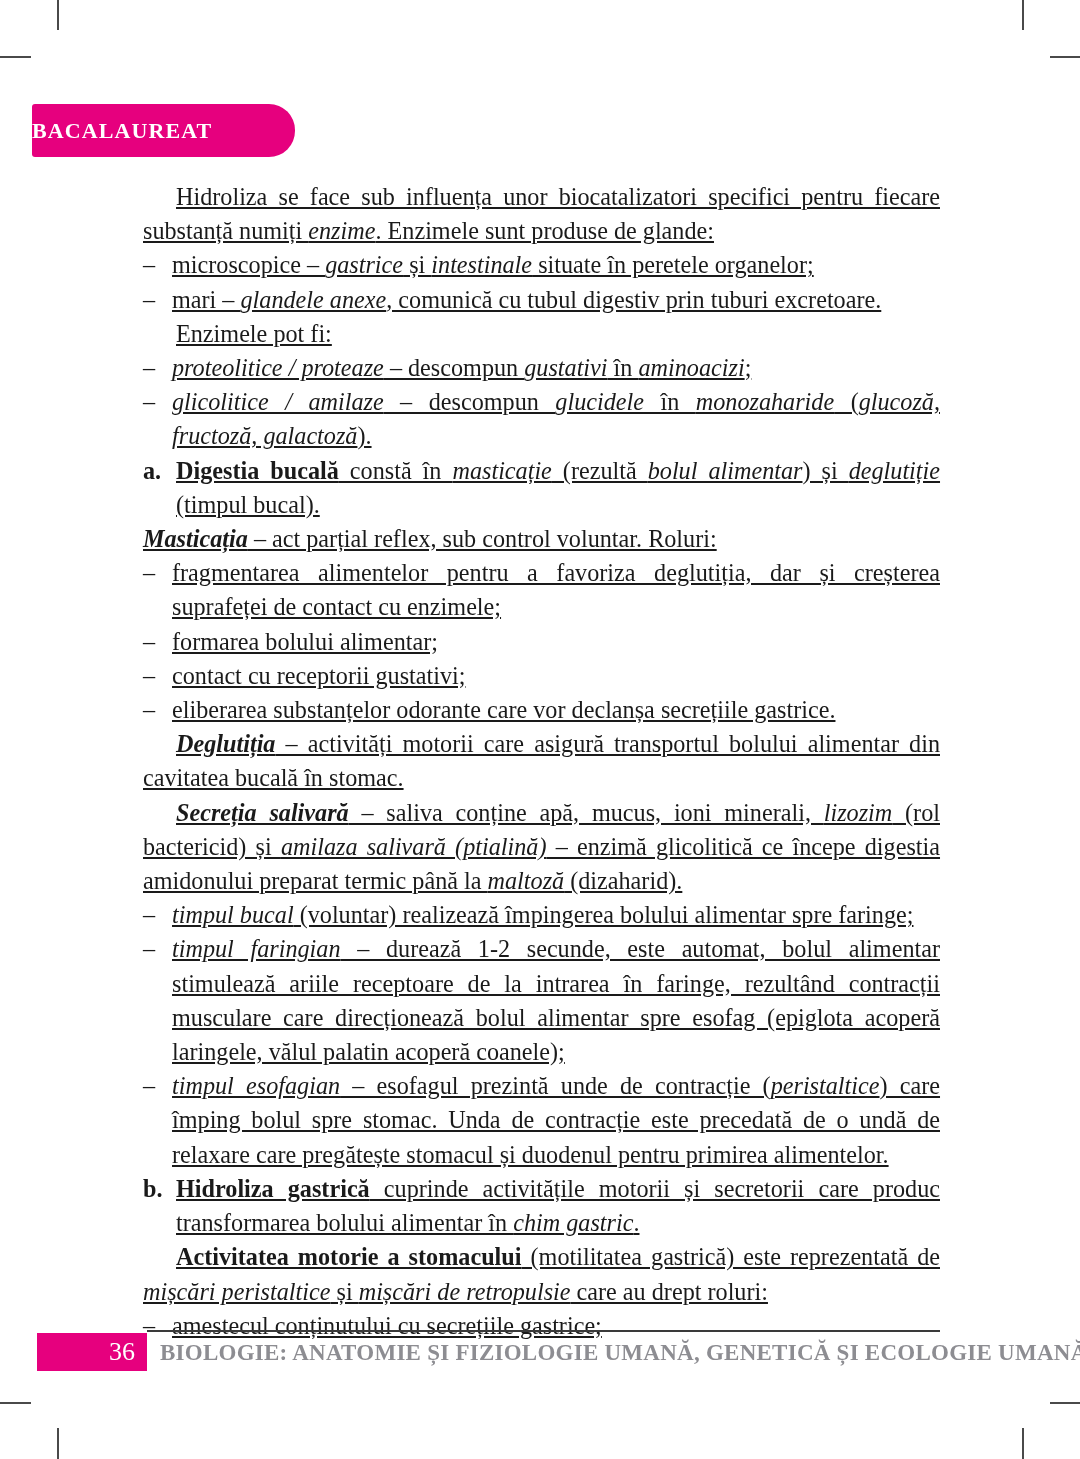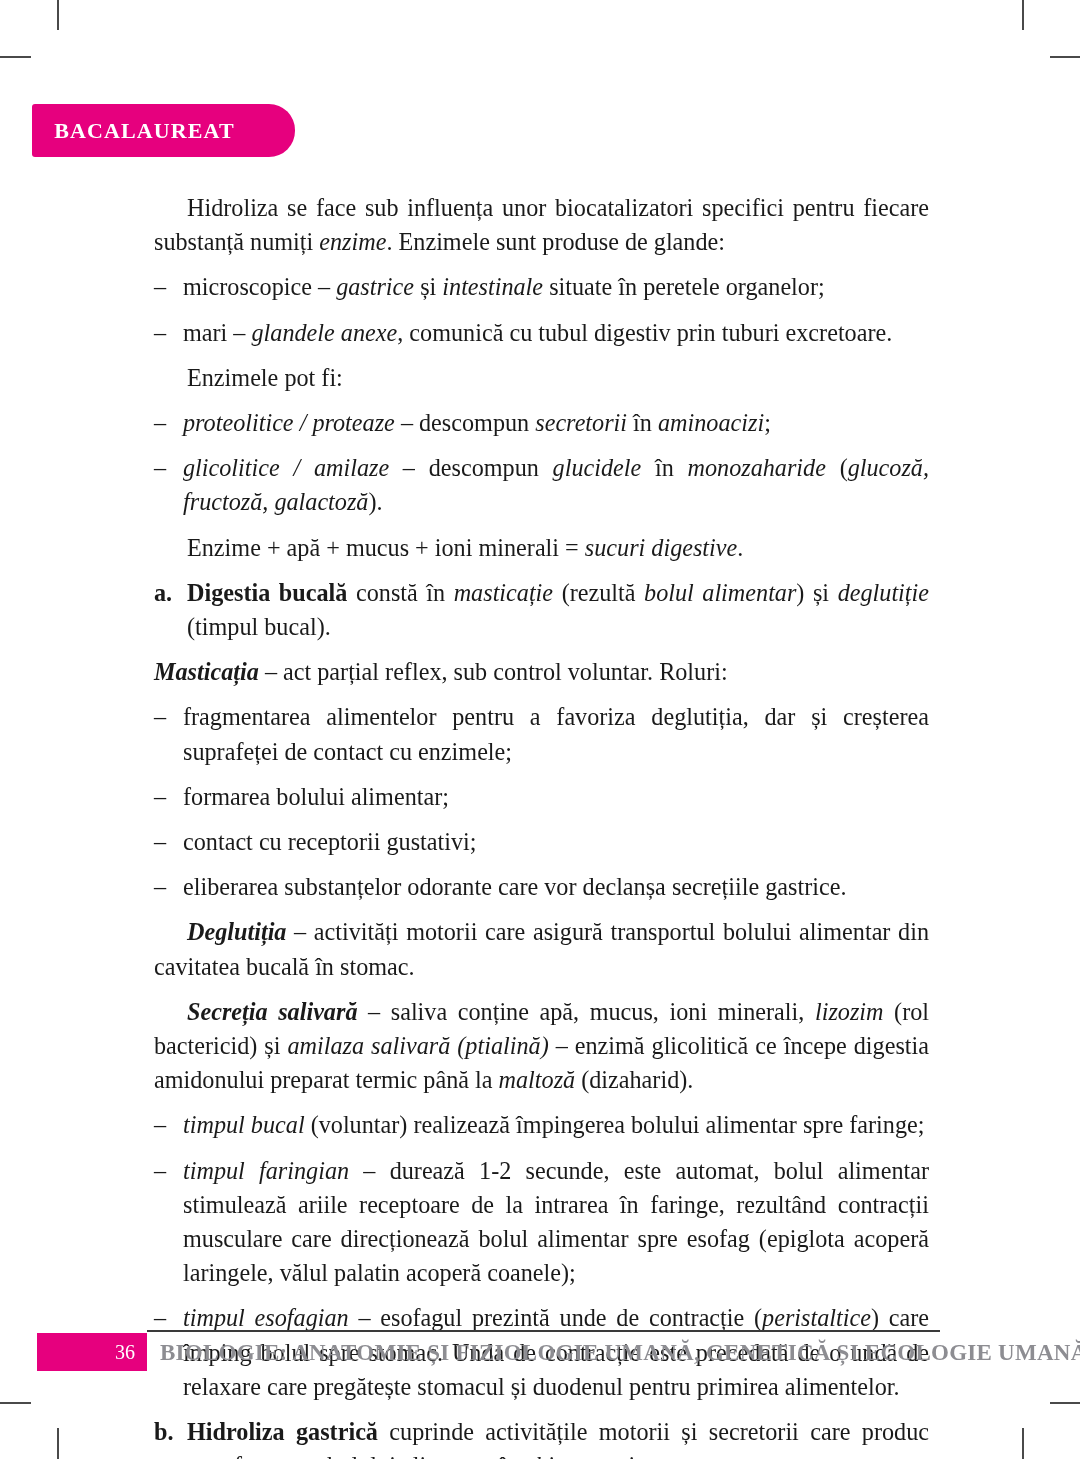--- a/index.html
+++ b/index.html
@@ -33,43 +33,44 @@
     height: 53px;
     background: #E6007E;
     border-radius: 3px 26px 26px 3px;
     box-sizing: border-box;
   }
   #bac-tab .label {
     position: absolute;
     left: 0; right: 38px;
     top: 50%;
     transform: translateY(-50%);
-    text-align: center;
+    text-align: left;
     color: #ffffff;
     font-size: 22px;
     font-weight: bold;
     letter-spacing: 1.1px;
     font-family: "Liberation Serif", "DejaVu Serif", serif;
   }
 
   
   #content {
     position: absolute;
     left: 143px;
     top: 180px;
     width: 797px;
     font-size: 24.2px;
     line-height: 34.2px;
     text-align: justify;
     text-justify: inter-word;
     hyphens: none;
   }
   #content p {
-    margin: 11px;
+    margin: 0;
     text-align: justify;
+    text-decoration: underline;
   }
   
   p.indent { text-indent: 33px; }
   p.noindent { text-indent: 0; }
 
   
   p.dash {
     padding-left: 29px;
     text-indent: -29px;
     text-align: justify;
@@ -115,21 +116,21 @@
     width: 110px;
     height: 38px;
     background: #E6007E;
   }
   #page-box .num {
     position: absolute;
     right: 12px;
     top: 50%;
     transform: translateY(-50%);
     color: #ffffff;
-    font-size: 20px;
+    font-size: 26px;
     font-family: "Liberation Serif", "DejaVu Serif", serif;
   }
   #footer-title {
     position: absolute;
     left: 160px;
     top: 1340px;
     width: 790px;
     color: #8d8d92;
     font-size: 23px;
     font-weight: bold;
@@ -157,26 +158,25 @@
 <div id="content">
 
   <p class="indent"><span>Hidroliza se face sub influența unor biocatalizatori specifici pentru fiecare substanță numiți </span><i>enzime</i><span>. Enzimele sunt produse de glande:</span></p>
 
   <p class="dash"><span class="bullet">–</span><span>microscopice – </span><i>gastrice</i><span> și </span><i>intestinale</i><span> situate în peretele organelor;</span></p>
 
   <p class="dash"><span class="bullet">–</span><span>mari – </span><i>glandele anexe</i><span>, comunică cu tubul digestiv prin tuburi excretoare.</span></p>
 
   <p class="indent">Enzimele pot fi:</p>
 
-  <p class="dash"><span class="bullet">–</span><i>proteolitice / proteaze</i><span> – descompun </span><i>secretorii</i><span> în </span><i>aminoacizi</i><span>;</span></p>
+  <p class="dash"><span class="bullet">–</span><i>proteolitice / proteaze</i><span> – descompun </span><i>gustativi</i><span> în </span><i>aminoacizi</i><span>;</span></p>
 
 
   <p class="dash"><span class="bullet">–</span><i>glicolitice / amilaze</i><span> – descompun </span><i>glucidele</i><span> în </span><i>monozaharide</i><span> (</span><i>glucoză, fructoză, galactoză</i><span>).</span></p>
 
-  <p class="indent"><span>Enzime + apă + mucus + ioni minerali = </span><i>sucuri digestive</i><span>.</span></p>
 
   <p class="lettered"><span class="marker">a.</span><b>Digestia bucală</b><span> constă în </span><i>masticație</i><span> (rezultă </span><i>bolul alimentar</i><span>) și </span><i>deglutiție</i><span> (timpul bucal).</span></p>
 
   <p class="noindent"><span class="bi">Masticația</span><span> – act parțial reflex, sub control voluntar. Roluri:</span></p>
 
   <p class="dash"><span class="bullet">–</span><span>fragmentarea alimentelor pentru a favoriza deglutiția, dar și creșterea suprafeței de contact cu enzimele;</span></p>
 
   <p class="dash"><span class="bullet">–</span><span>formarea bolului alimentar;</span></p>
 
   <p class="dash"><span class="bullet">–</span><span>contact cu receptorii gustativi;</span></p>

